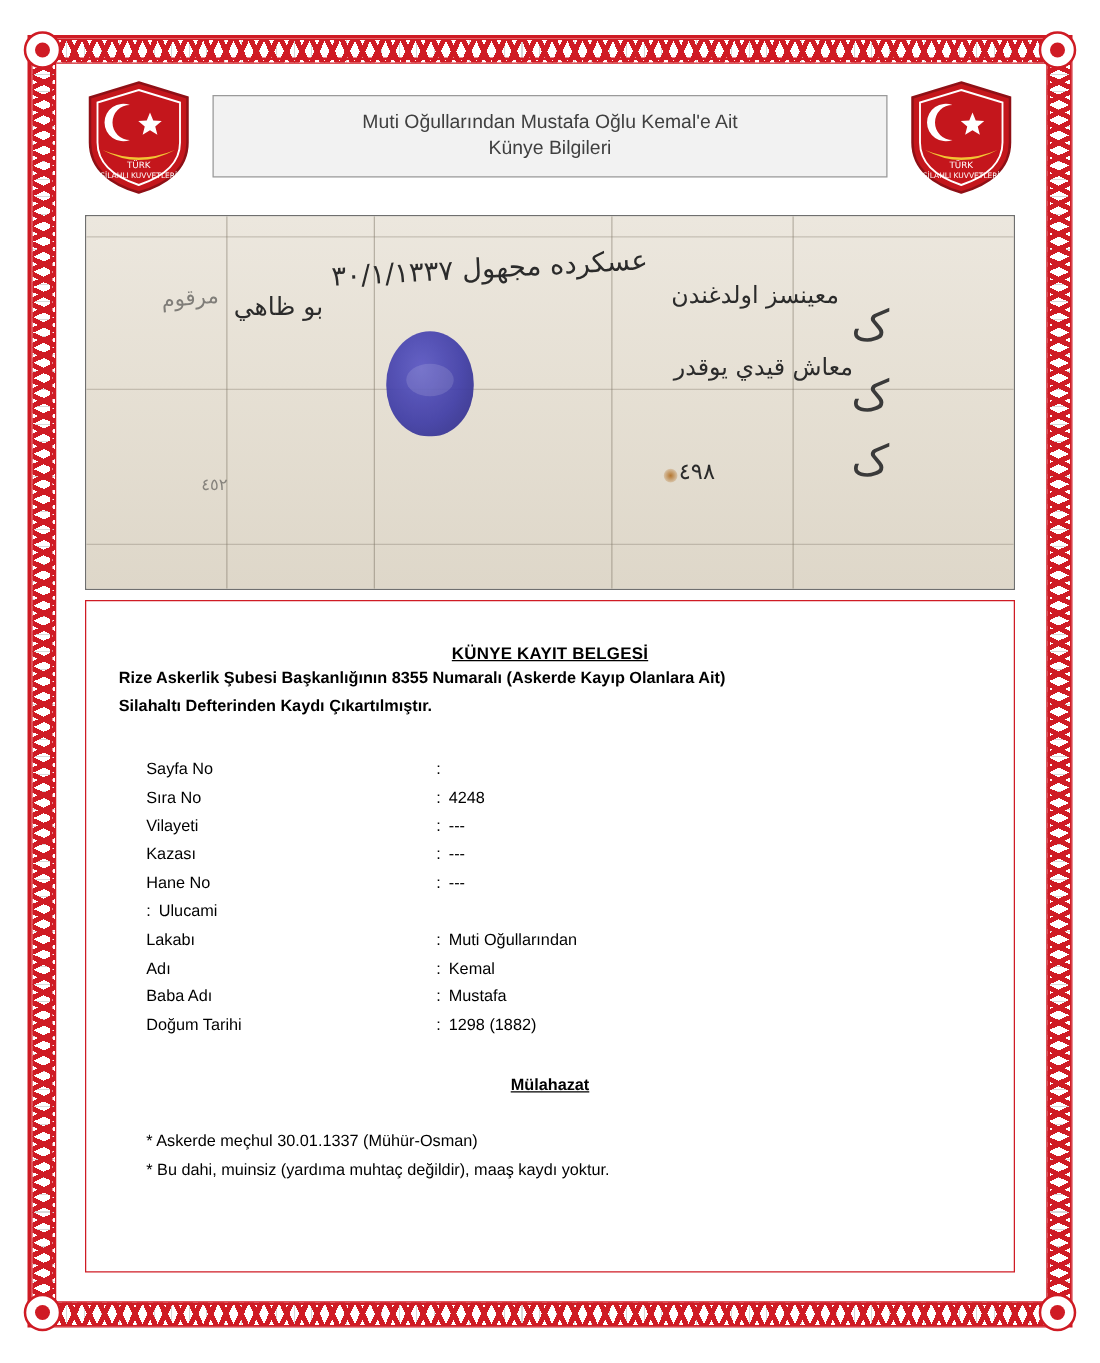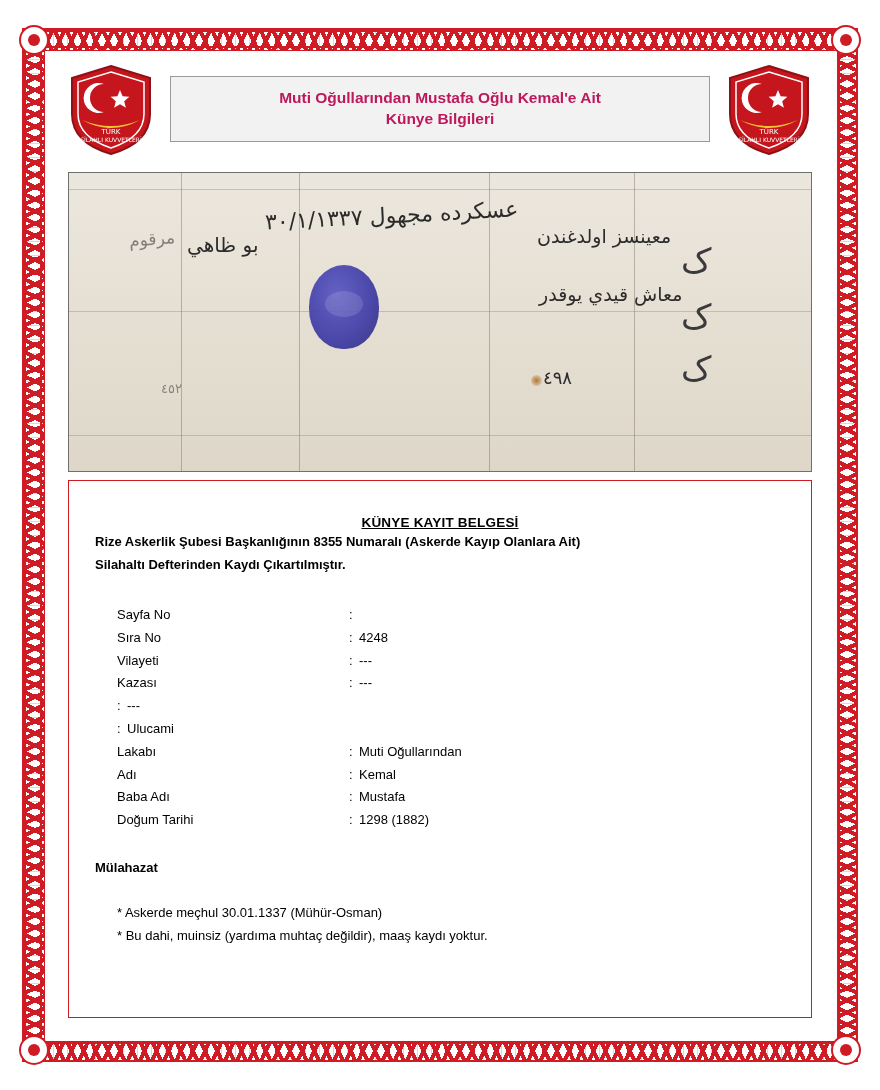--- a/index.html
+++ b/index.html
@@ -118,23 +118,23 @@
     top: 12px;
     width: 540px;
     box-sizing: border-box;
     border: 1.5px solid #9a9a9a;
     background: #f2f2f2;
     padding: 10px 12px 12px 12px;
     text-align: center;
   }
   .title-box .line {
     font-size: 15.5px;
-    font-weight: bold;
+    font-weight: normal;
     line-height: 21px;
-    color: #be185d;
+    color: #404040;
   }
 
   
   .scan-wrap {
     position: absolute;
     left: 68px;
     top: 172px;
     width: 744px;
     height: 300px;
     border: 1.5px solid #6f6f6f;
@@ -238,22 +238,24 @@
   .field-colon {
     width: 10px;
     flex: 0 0 10px;
   }
   .field-value {
     flex: 1 1 auto;
   }
 
   .notes-title {
     margin-top: 28px;
+    text-align: center;
     font-size: 13px;
     font-weight: bold;
+    text-decoration: underline;
   }
   .notes {
     margin-top: 26px;
     padding-left: 22px;
   }
   .note-line {
     font-size: 13px;
     line-height: 23px;
   }
 </style>
@@ -349,20 +351,21 @@
         <div class="field-label">Vilayeti</div>
         <div class="field-colon">:</div>
         <div class="field-value">---</div>
       </div>
       <div class="field-row">
         <div class="field-label">Kazası</div>
         <div class="field-colon">:</div>
         <div class="field-value">---</div>
       </div>
       <div class="field-row">
+        <div class="field-label">Hane No</div>
         <div class="field-colon">:</div>
         <div class="field-value">---</div>
       </div>
       <div class="field-row">
         <div class="field-colon">:</div>
         <div class="field-value">Ulucami</div>
       </div>
       <div class="field-row">
         <div class="field-label">Lakabı</div>
         <div class="field-colon">:</div>

